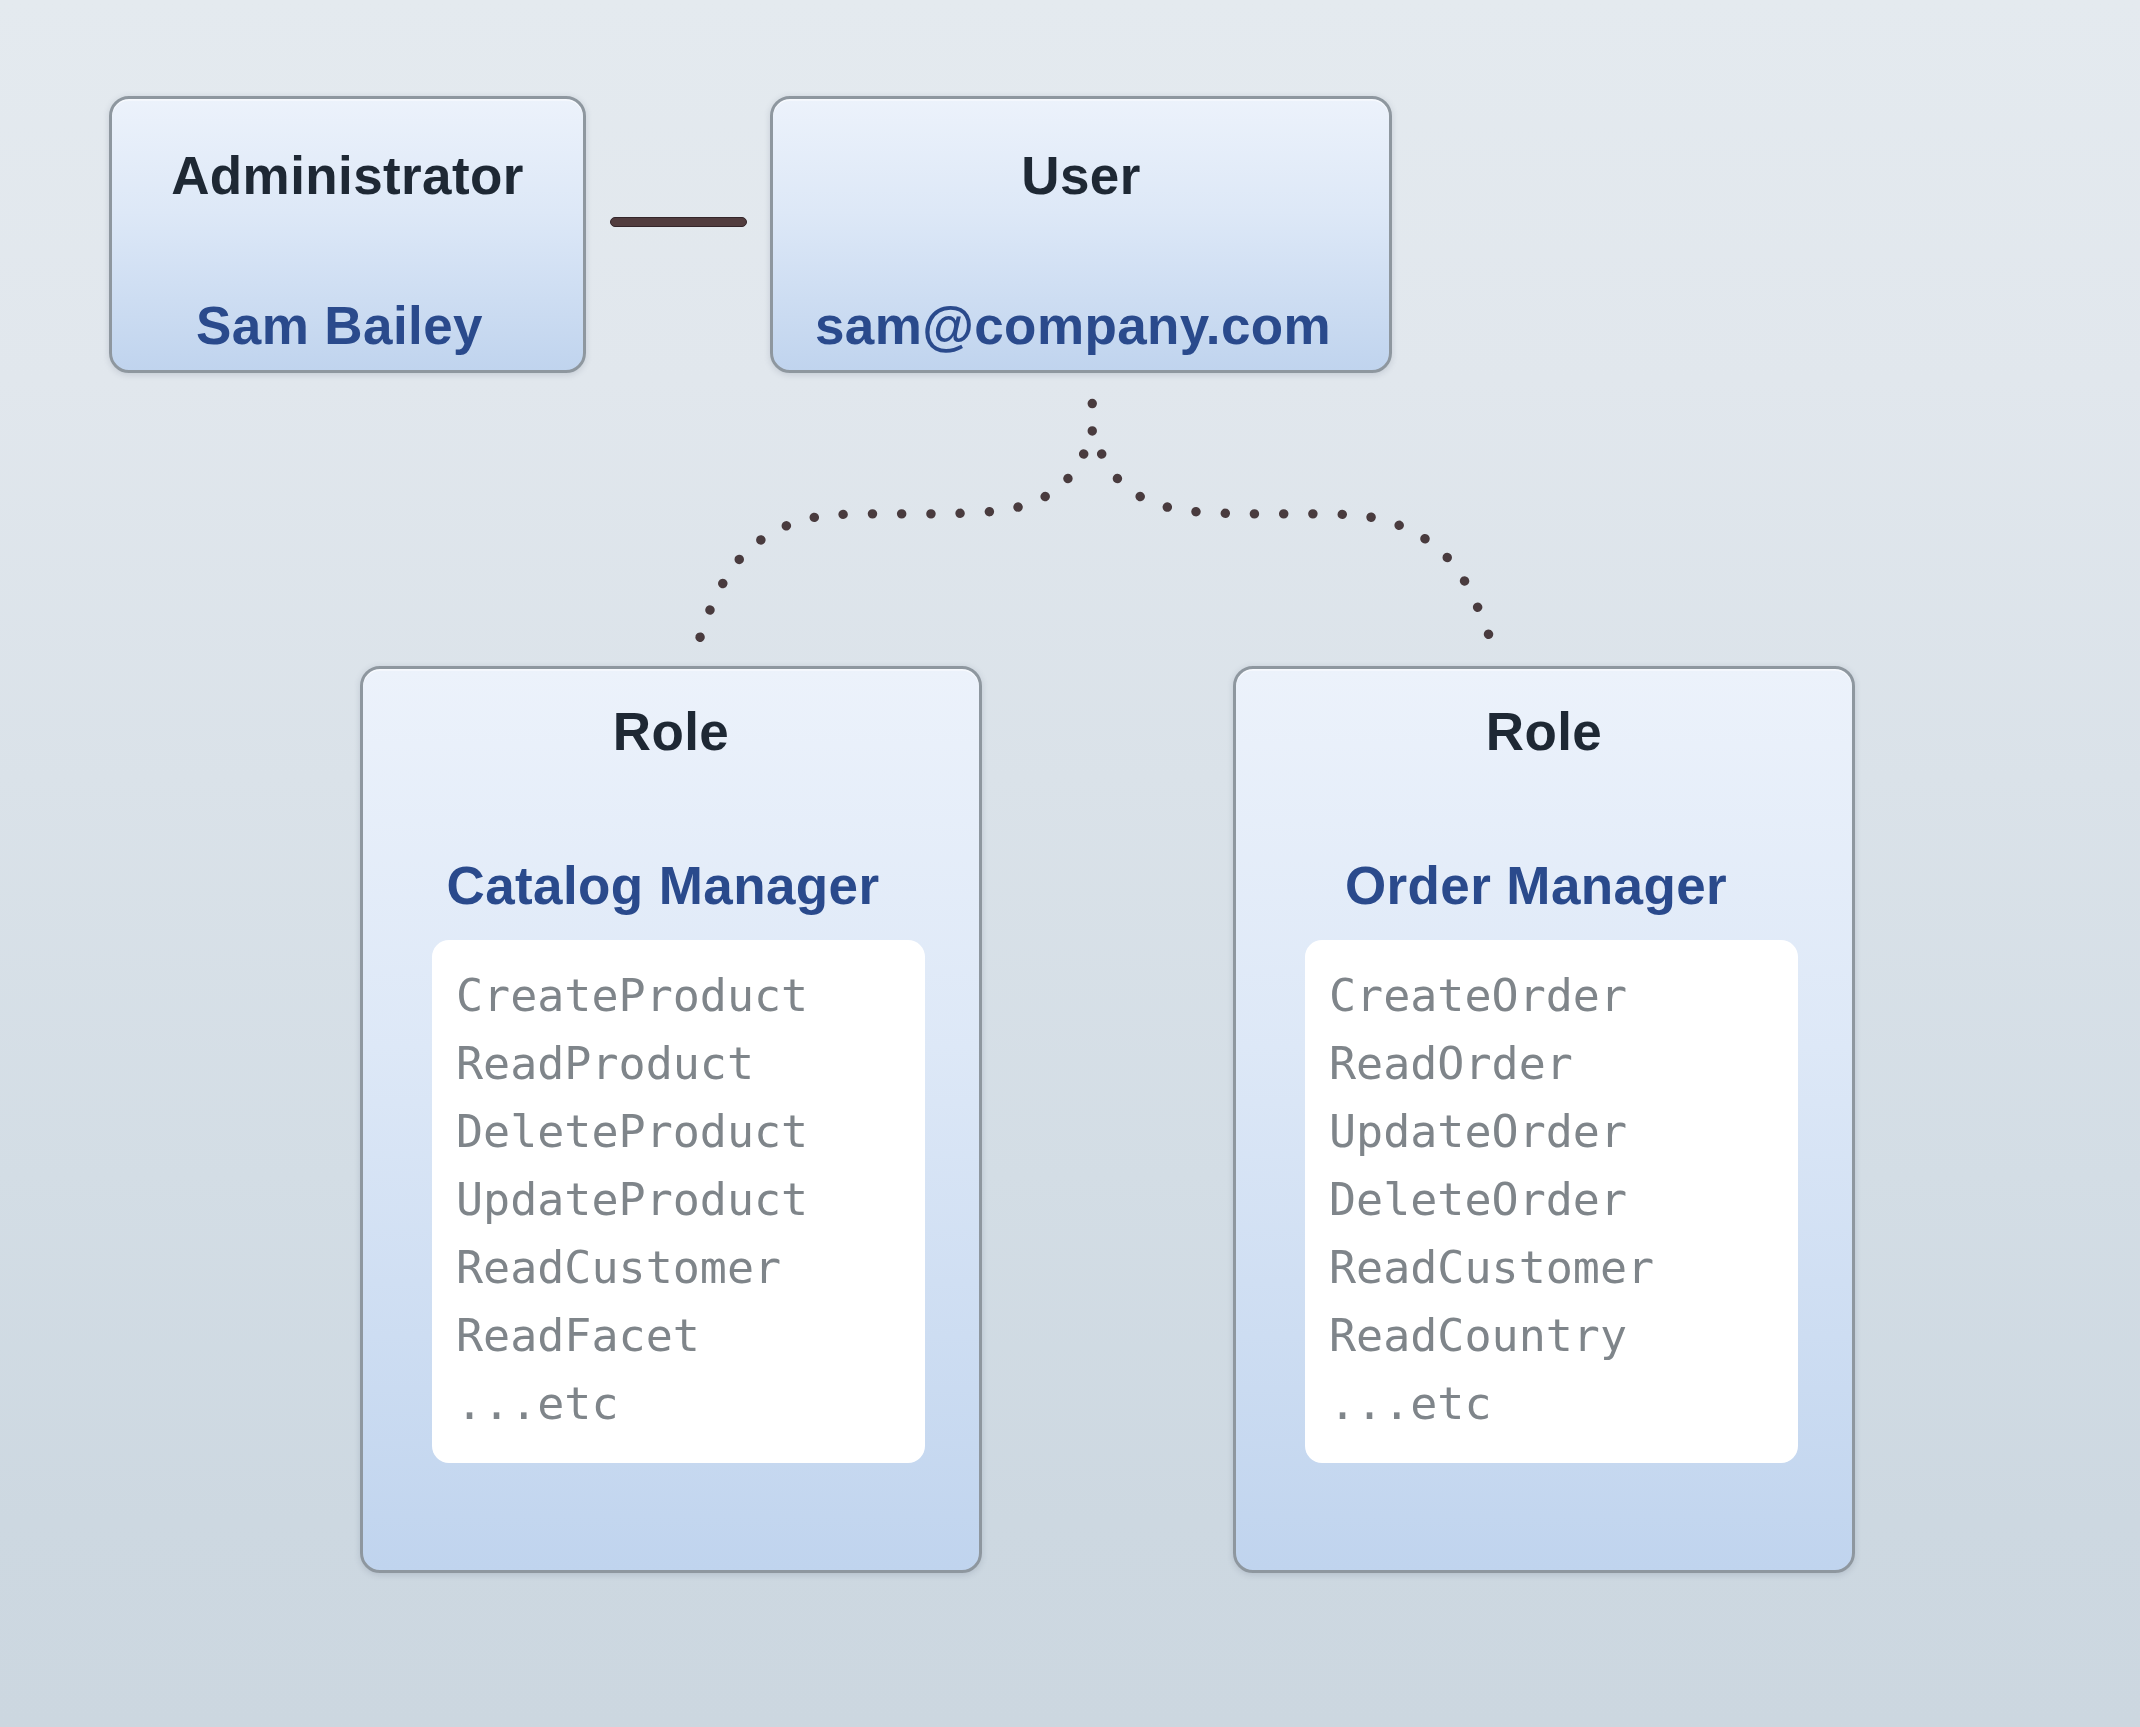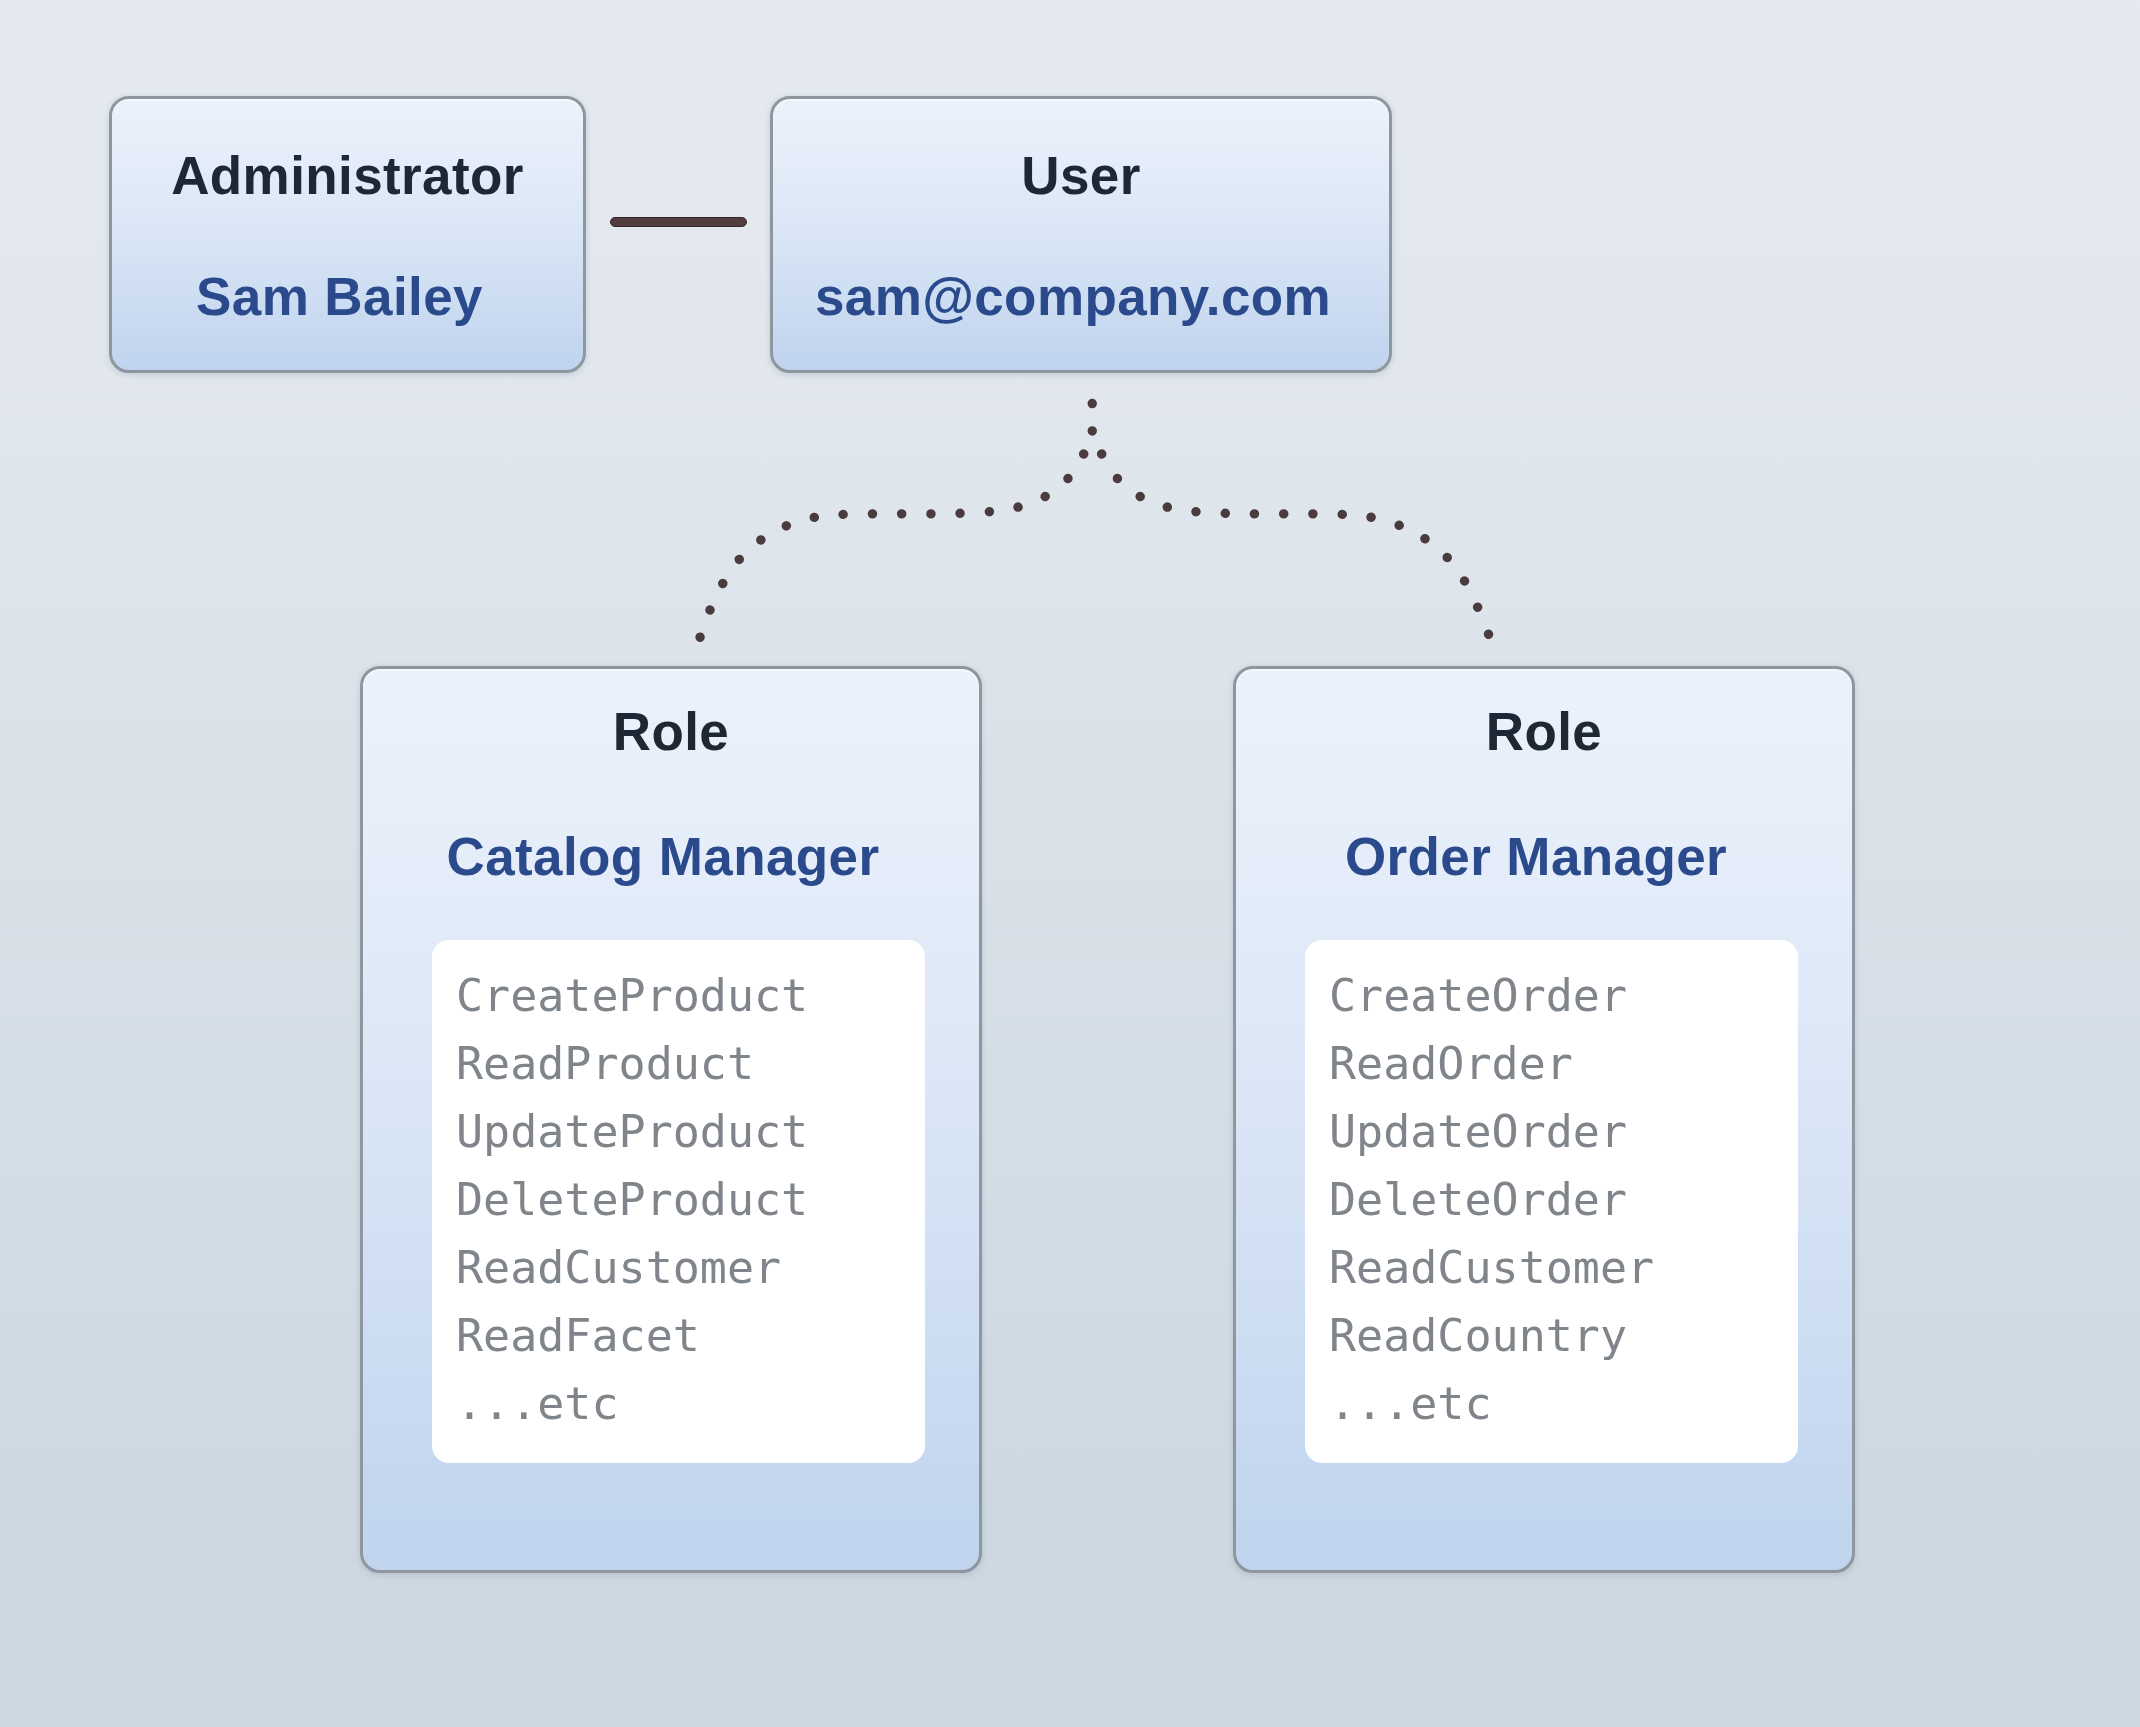--- a/index.html
+++ b/index.html
@@ -50,20 +50,21 @@
     font-size: 53px; font-weight: bold;
     color: #1e2834;
     letter-spacing: 0.4px;
   }
   .node-subtitle {
     position: absolute; left: 0; right: 16px;
     height: 68px; line-height: 68px;
     font-size: 53px; font-weight: bold;
     color: #2a4a8c;
     letter-spacing: 0.4px;
+    margin-top: 29px;
   }
   .entity-admin .node-title, .entity-user .node-title { top: 43px; }
   .entity-admin .node-subtitle, .entity-user .node-subtitle { top: 164px; }
   .role-left .node-title, .role-right .node-title { top: 29px; }
   .role-left .node-subtitle, .role-right .node-subtitle { top: 154px; text-align: center; }
 
   .perm-panel {
     position: absolute;
     left: 69px; top: 271px;
     width: 493px; height: 523px;
@@ -103,22 +104,22 @@
     <div class="node-title">User</div>
     <div class="node-subtitle">sam@company.com</div>
   </div>
 
   <div class="node role-left">
     <div class="node-title">Role</div>
     <div class="node-subtitle">Catalog Manager</div>
     <div class="perm-panel">
       <div class="perm">CreateProduct</div>
       <div class="perm">ReadProduct</div>
+      <div class="perm">DeleteProduct</div>
       <div class="perm">UpdateProduct</div>
-      <div class="perm">DeleteProduct</div>
       <div class="perm">ReadCustomer</div>
       <div class="perm">ReadFacet</div>
       <div class="perm">...etc</div>
     </div>
   </div>
 
   <div class="node role-right">
     <div class="node-title">Role</div>
     <div class="node-subtitle">Order Manager</div>
     <div class="perm-panel">

